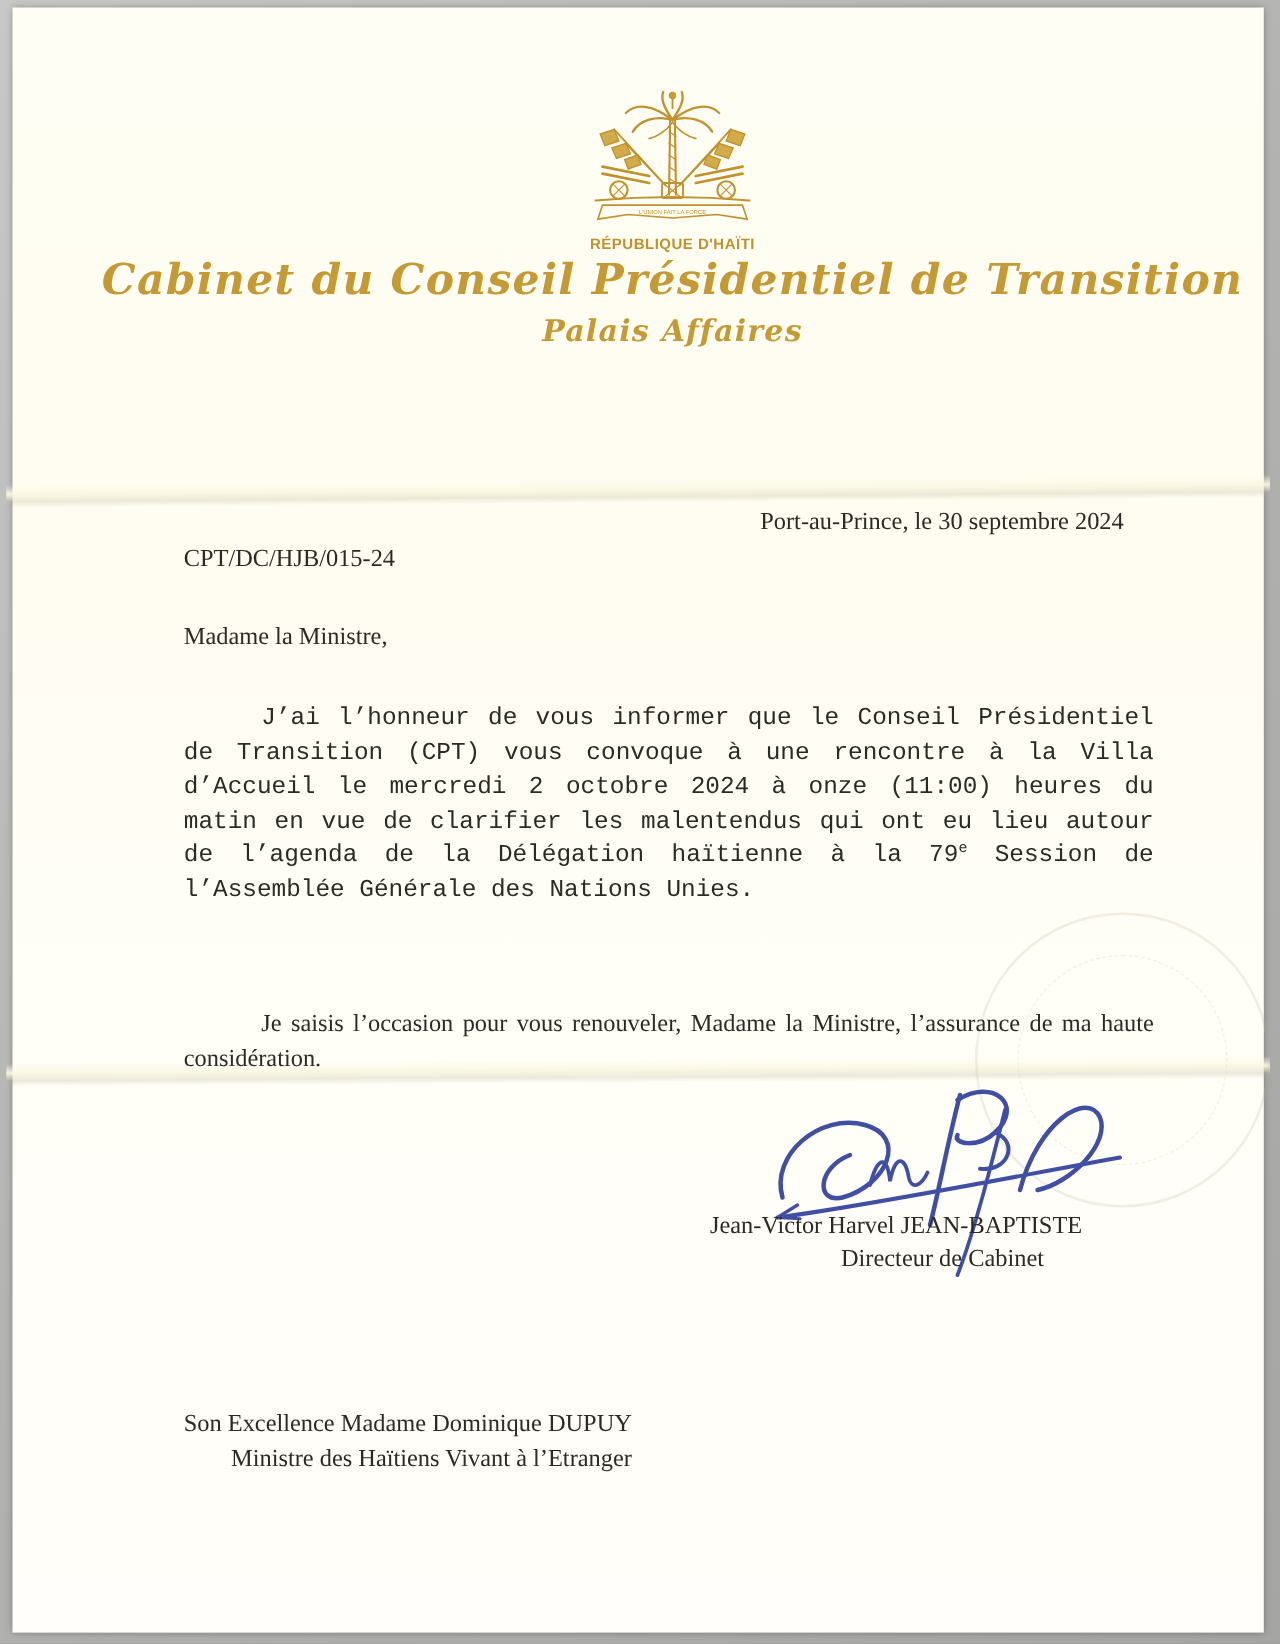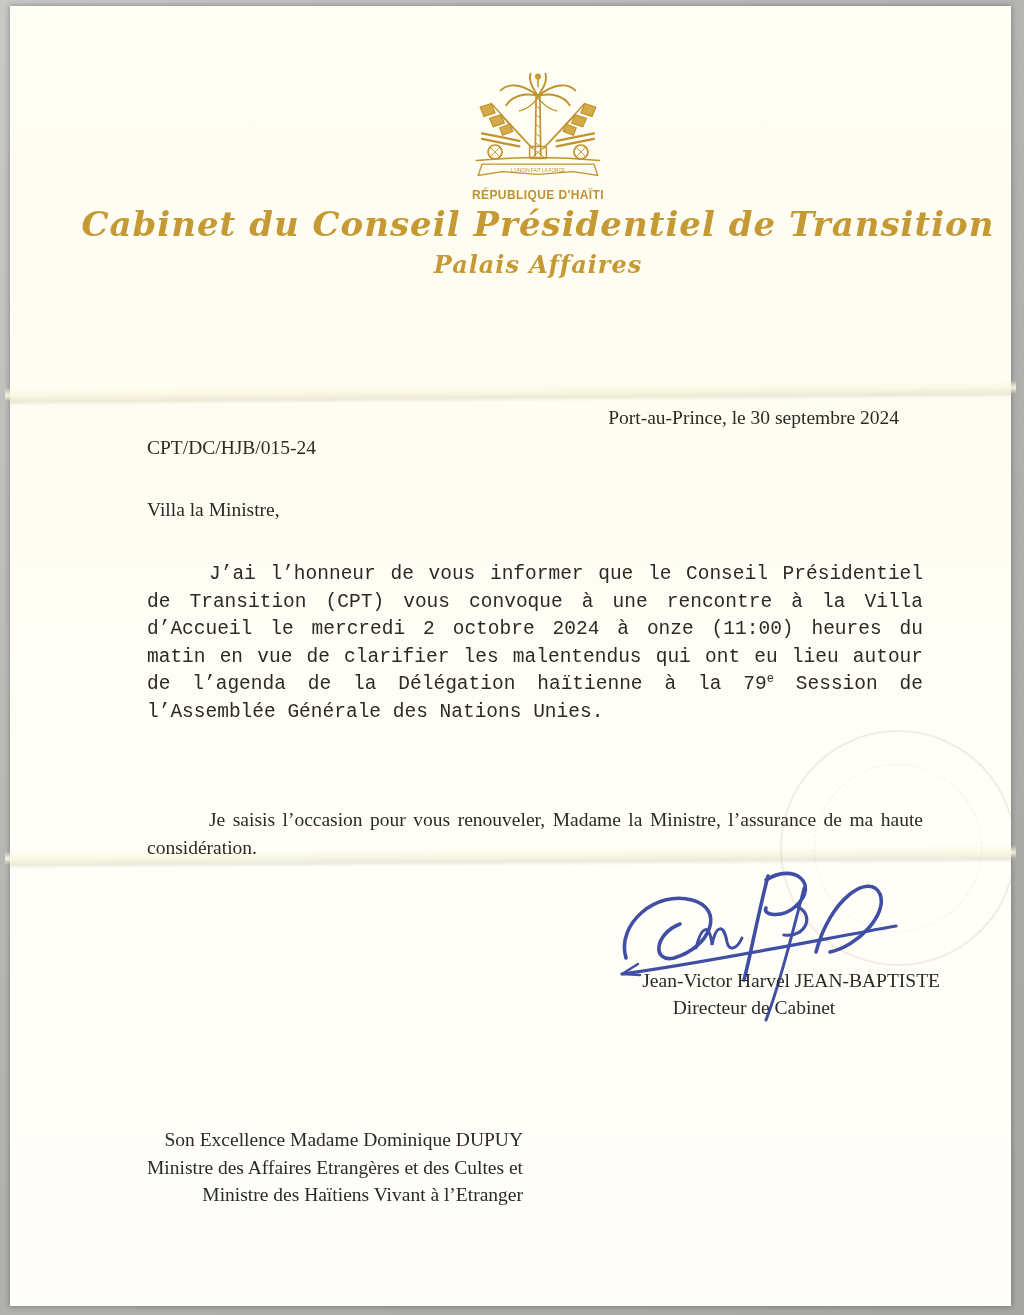--- a/index.html
+++ b/index.html
@@ -29,21 +29,21 @@
   .txt{position:absolute;color:#2b2a25;font-size:19.5px;line-height:27.5px;}
   .dateline{top:398px;right:112px;text-align:right;}
   .refline{top:428px;left:137px;}
   .salutation{top:490px;left:137px;}
   .par{left:137px;width:776px;text-align:justify;text-indent:62px;margin:0;}
   .p1{top:555px;font-family:Liberation Mono, monospace;}
   .p2{top:692px;}
   .p3{top:800px;}
   sup{font-size:12px;line-height:0;}
   .sig-svg{position:absolute;top:856px;left:598px;}
-  .signer-name{position:absolute;top:961px;left:558px;width:372px;text-align:right;}
+  .signer-name{position:absolute;top:961px;left:558px;width:372px;text-align:left;}
   .signer-title{top:988px;left:558px;width:372px;text-align:center;position:absolute;}
   .recipient{top:1120px;left:137px;}
   .recipient div{white-space:nowrap;text-align:right;}
 </style>
 </head>
 <body>
 
 <div class="stage">
   <div class="paper">
 
@@ -92,21 +92,21 @@
       <path d="M20,103 L140,103 L144,115 L118,111 L80,114 L42,111 L16,115 Z" stroke-width="1.4" fill="#fffdf2"></path>
       <text x="80" y="111" text-anchor="middle" font-size="5" font-family="Liberation Sans, sans-serif" fill="#bf9230" stroke="none">L'UNION FAIT LA FORCE</text>
     </svg>
 
     <div class="country">RÉPUBLIQUE D'HAÏTI</div>
     <div class="script org-title">Cabinet du Conseil Présidentiel de Transition</div>
     <div class="script org-sub">Palais Affaires</div>
 
     <div class="txt dateline">Port-au-Prince, le 30 septembre 2024</div>
     <div class="txt refline">CPT/DC/HJB/015-24</div>
-    <div class="txt salutation">Villa la Ministre,</div>
+    <div class="txt salutation">Madame la Ministre,</div>
 
     <p class="txt par p1"><span>J’ai l’honneur de vous informer que le Conseil Présidentiel de Transition (CPT) vous convoque à une rencontre à la Villa d’Accueil le mercredi 2 octobre 2024 à onze (11:00) heures du matin en vue de clarifier les malentendus qui ont eu lieu autour de l’agenda de la Délégation haïtienne à la 79</span><sup>e</sup><span> Session de l’Assemblée Générale des Nations Unies.</span></p>
 
     <p class="txt par p3">Je saisis l’occasion pour vous renouveler, Madame la Ministre, l’assurance de ma haute considération.</p>
 
     <svg class="sig-svg" width="300" height="162" viewBox="0 0 300 162" fill="none" stroke="#30409d" stroke-width="3.6" stroke-linecap="round" opacity="0.92">
       <path d="M18,96 C8,62 48,28 84,38 C118,47 102,86 66,96 C44,101 46,72 72,62"></path>
       <path d="M88,86 c6,-24 14,-24 16,-3 c4,-21 12,-21 15,-3 c2,10 10,7 15,-4" stroke-width="3"></path>
       <path d="M160,14 C150,52 142,96 136,118"></path>
       <path d="M158,18 C186,0 212,22 188,44 C174,57 154,53 158,46"></path>
@@ -115,18 +115,17 @@
       <path d="M14,112 C90,102 210,78 288,64" stroke-width="3.2"></path>
       <path d="M14,112 l16,-10 M14,112 l18,1" stroke-width="2.6"></path>
       <path d="M196,26 C186,66 172,122 158,158" stroke-width="3"></path>
     </svg>
 
     <div class="txt signer-name">Jean-Victor Harvel JEAN-BAPTISTE</div>
     <div class="txt signer-title">Directeur de Cabinet</div>
 
     <div class="txt recipient">
       <div>Son Excellence Madame Dominique DUPUY</div>
-      <div>Ministre des Affaires Etrangères et des Cultes et</div>
       <div>Ministre des Haïtiens Vivant à l’Etranger</div>
     </div>
 
   </div>
 </div>
 
 </body></html>

